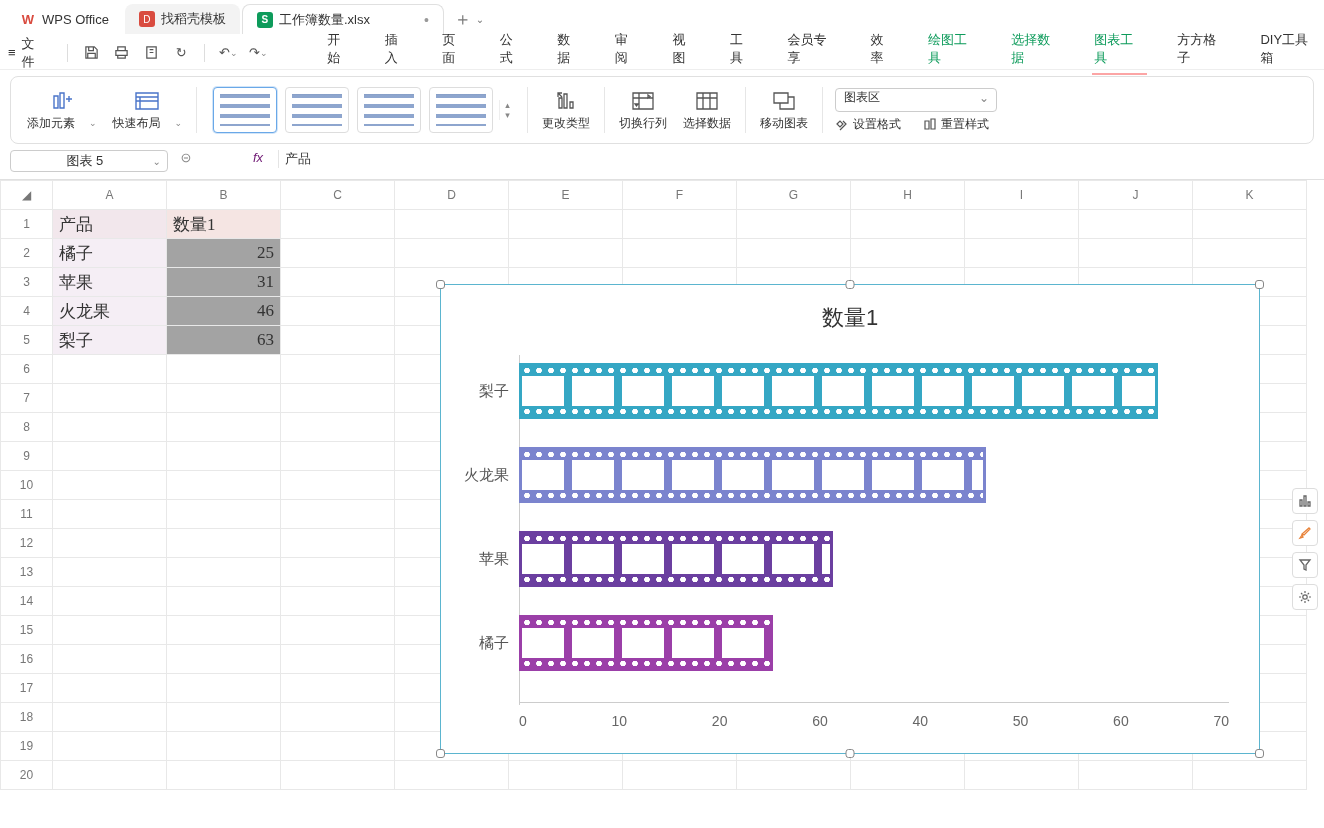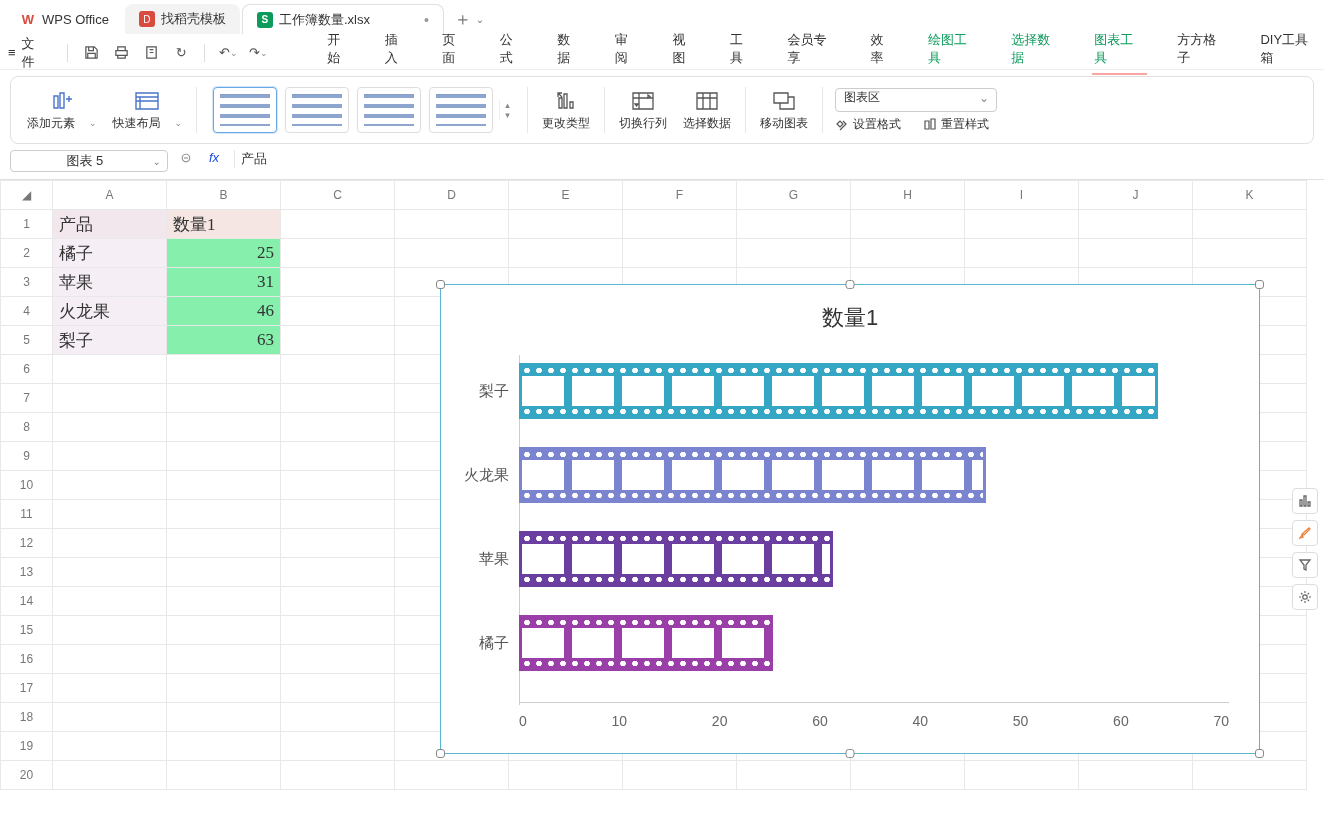--- a/index.html
+++ b/index.html
@@ -46,35 +46,35 @@
 .chart-area-sel{display:flex;align-items:center;}
 .chart-area-sel select,.chart-area-box{width:162px;height:24px;border:1px solid #ccc;border-radius:4px;padding:0 20px 16px 8px;background:#fff;font-size:12px;appearance:none;position:relative;}
 .chart-area-wrap{position:relative;}
 .chart-area-wrap::after{content:"⌄";position:absolute;right:8px;top:3px;color:#888;pointer-events:none;}
 
 
 .fbar { height: 30px; display: flex; align-items: flex-start; border-bottom: 1px solid #e0e0e0; padding: 0 10px; gap: 8px; }
 .name-box { width: 158px; height: 22px; border: 1px solid #ccc; border-radius: 4px; display:flex; align-items:center; padding:0 6px; justify-content:space-between;}
 .name-box .dd{color:#888;font-size:10px;}
 .fbar-ico{color:#888;width:20px;display:flex;justify-content:center;}
-.fx{font-style:italic;color:#1d4ed8;}
+.fx{font-style:italic;color:#701a75;margin-left:44px;}
 .formula-val{color:#333;padding-left:6px;border-left:1px solid #e4e4e4;margin-left:2px;}
 
 
 .sheet{position:relative;height:calc(828px - 36px - 34px - 80px - 30px);overflow:hidden;}
 .sheet table{border-collapse:collapse;table-layout:fixed;}
 .sheet th,.sheet td{border:1px solid #e8e8e8;height:29px;font-weight:normal;}
 .sheet thead th{background:#fff;color:#777;font-size:12px;text-align:center;position:sticky;top:0;}
 .sheet .corner{width:52px;background:#fff;}
 .sheet tbody th{width:52px;background:#fff;color:#777;text-align:center;font-size:12px;}
 .colw{width:114px;}
 .cell{padding:0 6px;font-size:17px;font-family:"SimSun",serif;}
 .cell.r{text-align:right;}
 .hl-A{background:#f5eef5;}
-.hl-B{background:#86efac;}
+.hl-B{background:#a3a3a3;}
 .hdr-A{background:#f2e7ec;}
 .hdr-B{background:#f5e5e3;}
 
 
 .chart-obj{position:absolute;left:440px;top:104px;width:820px;height:470px;border:1.5px solid #5bb5cf;background:#fff;}
 .chart-obj .handle{position:absolute;width:9px;height:9px;border:1.5px solid #888;background:#fff;border-radius:3px;}
 .h-tl{left:-5px;top:-5px}.h-tr{right:-5px;top:-5px}.h-bl{left:-5px;bottom:-5px}.h-br{right:-5px;bottom:-5px}
 .h-tm{left:50%;top:-5px;transform:translateX(-50%)}.h-bm{left:50%;bottom:-5px;transform:translateX(-50%)}
 .chart-title{text-align:center;font-size:22px;padding:18px 0 10px;color:#333;}
 .plot{position:absolute;left:78px;right:30px;top:70px;bottom:50px;}

